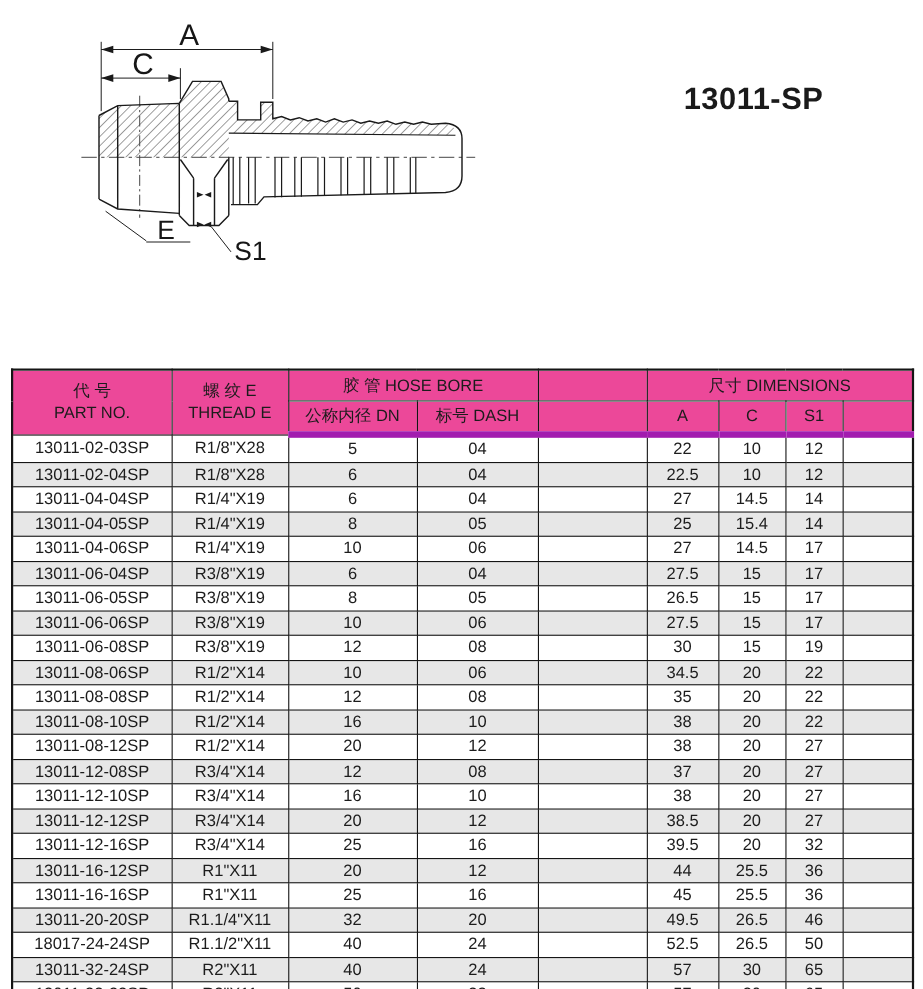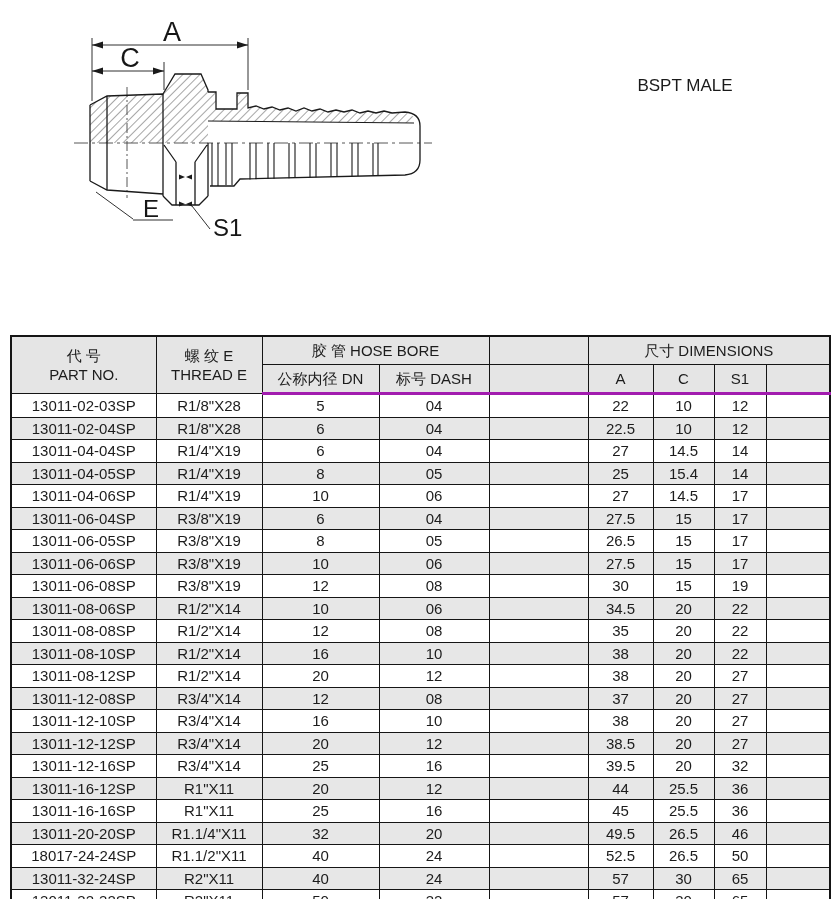--- a/index.html
+++ b/index.html
@@ -21,22 +21,22 @@
   
   .spec-table-wrap { position:absolute; left:10px; top:335px; width:819px; }
   table.spec {
     width:819px; border-collapse:collapse; table-layout:fixed;
     border:2.5px solid #151515; font-size:15px; color:#1c1c1c;
   }
   table.spec th, table.spec td {
     border:1.5px solid #151515; text-align:center; vertical-align:middle;
     padding:0; line-height:1.15; font-weight:normal; overflow:hidden; white-space:nowrap;
   }
-  table.spec thead th { background:#e5e5e5; height:27px; font-size:15px; }
-  table.spec thead tr.subhead th { border-bottom:3px solid #a21caf; }
+  table.spec thead th { background:#ec4899; height:27px; font-size:15px; }
+  table.spec thead tr.subhead th { border-bottom:6px solid #a21caf; }
   table.spec tbody td { height:21.5px; background:#ffffff; }
   table.spec tbody tr.alt td { background:#e7e7e7; }
   .th-two-line div { line-height:1.3; }
 </style>
 </head>
 <body>
 
 <div class="page">
 
   <div class="drawing">
@@ -79,21 +79,21 @@
 
       <path d="M36,182 L73,209 M73,210 H113" fill="none" stroke="#1a1a1a" stroke-width="0.9"></path>
       <text class="dim-label" x="91" y="207" font-size="24" text-anchor="middle">E</text>
 
       <path d="M132,196 L150,219" fill="none" stroke="#1a1a1a" stroke-width="0.9"></path>
       <text class="dim-label" x="153" y="226" font-size="24" text-anchor="start">S1</text>
     </svg>
   </div>
 
   <div class="title-block">
-    <p class="sub">BSPT MALE</p>
+    <p class="code">13011-SP</p>
   </div>
 
   <div class="spec-table-wrap">
     <table class="spec">
       <colgroup>
         <col style="width:145px">
           <col style="width:106px">
           <col style="width:117px">
         <col style="width:110px">
           <col style="width:99px">

